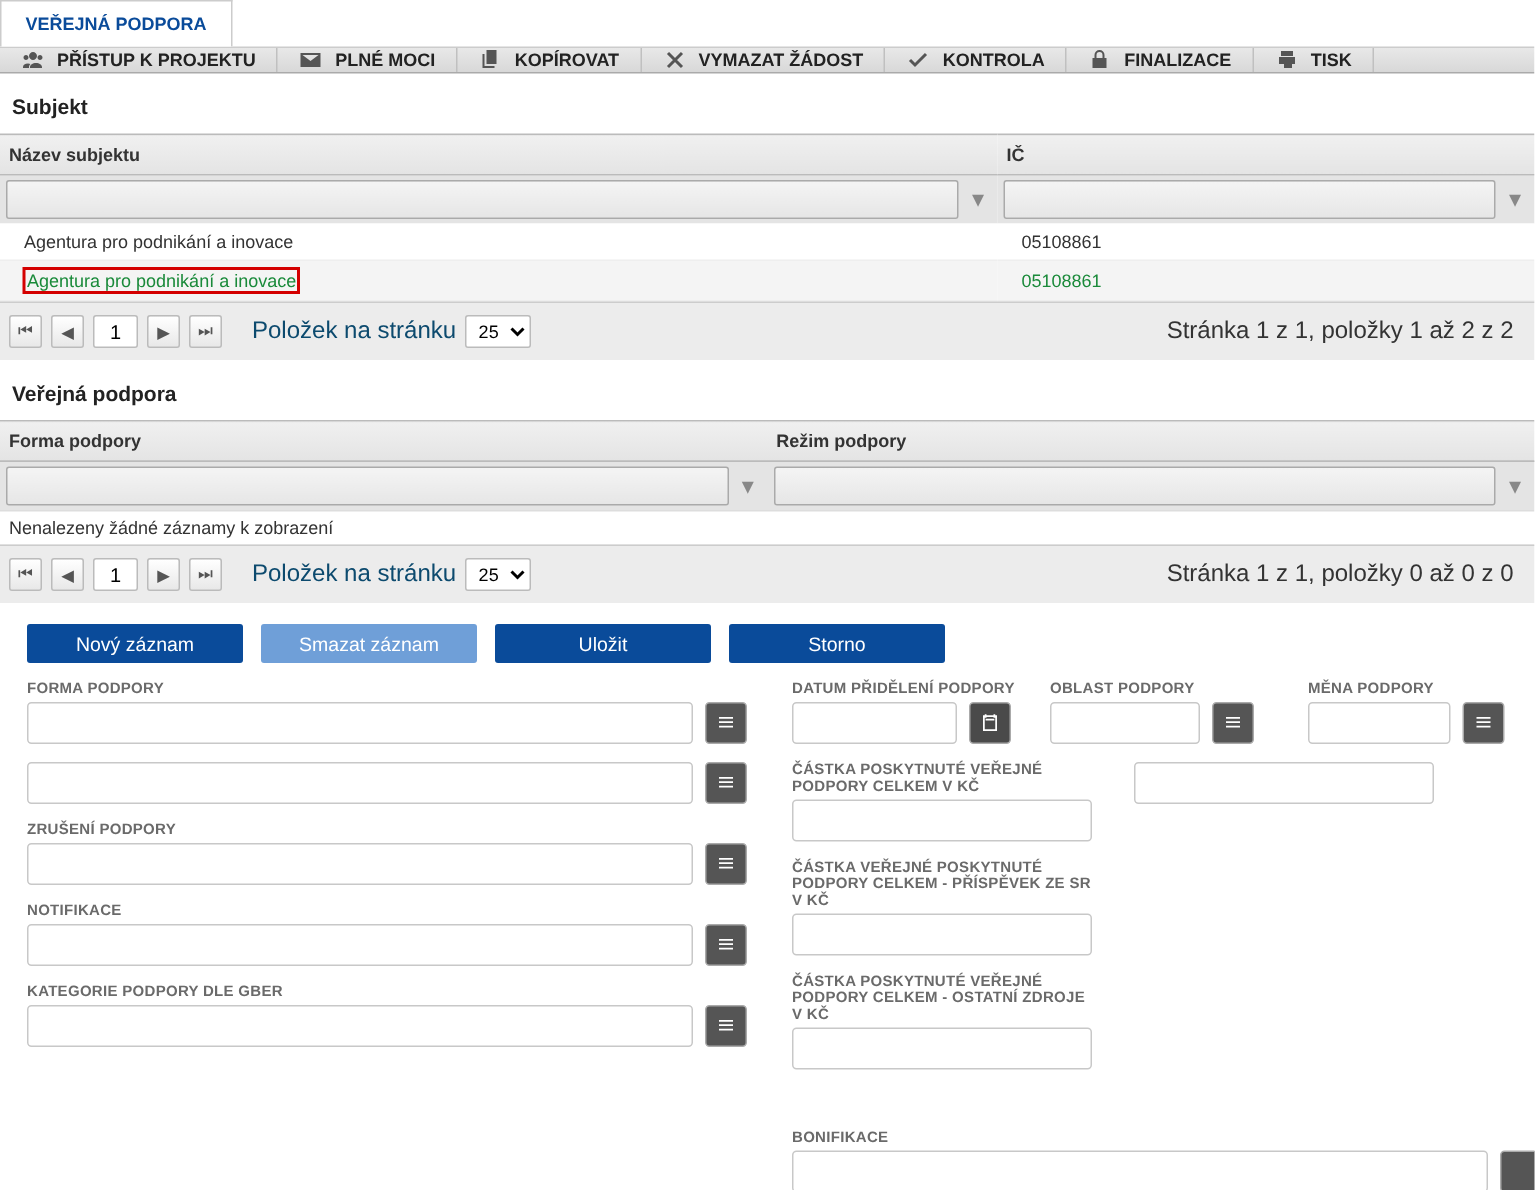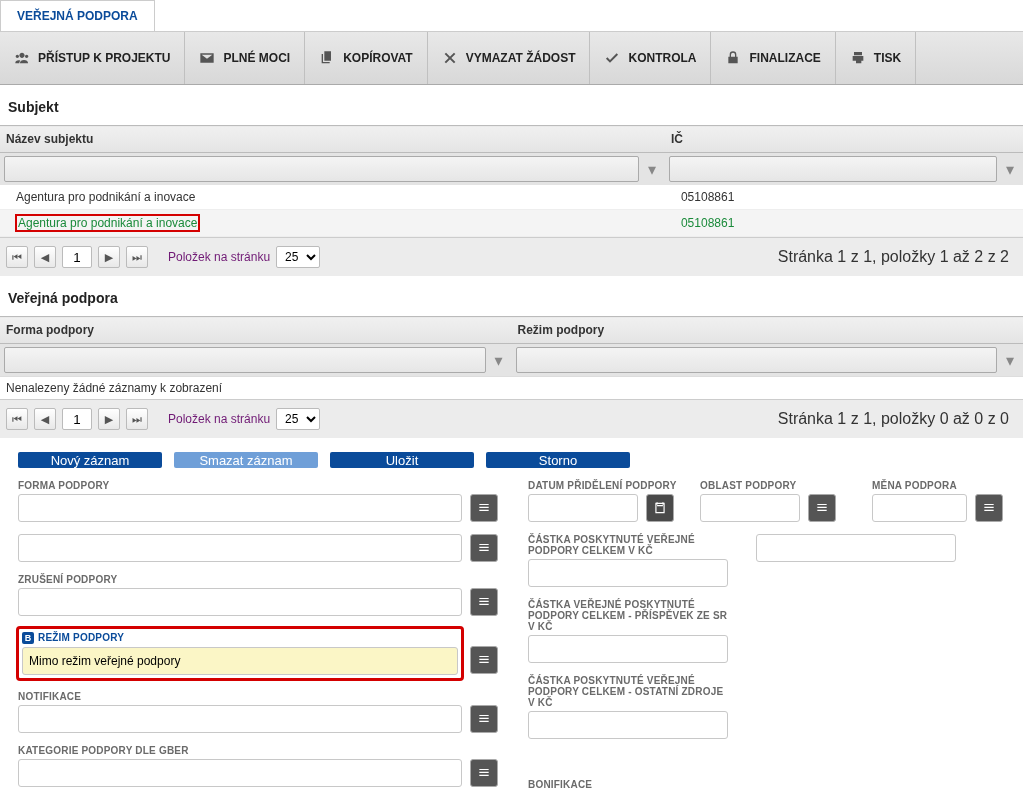--- a/index.html
+++ b/index.html
@@ -4,21 +4,21 @@
 <style>
   * { box-sizing: border-box; margin: 0; padding: 0; }
   body { font-family: Arial, sans-serif; font-size: 12px; background: #fff; color: #333; }
 
   
   .tab-row { border-bottom: 1px solid #ccc; background: #fff; }
   .tab { display: inline-block; padding: 8px 16px; border: 1px solid #ccc; border-bottom: none; background: #fff; color: #0a4b9a; font-weight: bold; font-size: 12px; }
 
   
   .toolbar { display: flex; background: linear-gradient(#e8e8e8, #d8d8d8); border-bottom: 1px solid #aaa; }
-  .toolbar-item { display: flex; align-items: center; gap: 8px; padding: 18px 14px; border-right: 1px solid #c0c0c0; color: #222; font-weight: bold; font-size: 12px; cursor: pointer; }
+  .toolbar-item { display: flex; align-items: center; gap: 8px; padding: 0 14px; border-right: 1px solid #c0c0c0; color: #222; font-weight: bold; font-size: 12px; cursor: pointer; }
   .toolbar-item svg { width: 16px; height: 16px; fill: #555; }
 
   
   .section-title { font-weight: bold; font-size: 14px; padding: 14px 8px 10px; color: #222; }
 
   
   .tbl { width: 100%; border-collapse: collapse; }
   .tbl th { text-align: left; background: linear-gradient(#f0f0f0, #e4e4e4); border-top: 1px solid #bbb; border-bottom: 1px solid #bbb; padding: 6px 6px; font-weight: bold; font-size: 12px; }
   .filter-row td { background: #e4e4e4; padding: 3px 4px; }
   .filter-input-wrap { display: flex; align-items: center; gap: 4px; }
@@ -27,29 +27,29 @@
   .tbl td.cell { padding: 5px 16px; border-bottom: 1px solid #eee; background: #fff; color: #333; }
   .tbl tr.alt td.cell { background: #f4f4f4; }
   .tbl tr.selected-row td.cell { color: #1a8a3a; }
   .selected-highlight { display: inline-block; outline: 2px solid #d40000; outline-offset: -1px; padding: 1px 2px; }
 
   
   .pager { display: flex; align-items: center; gap: 4px; padding: 8px 6px; background: #ececec; border-top: 1px solid #ccc; justify-content: space-between; }
   .pager-left { display:flex; align-items:center; gap:6px; }
   .pager-btn { width: 22px; height: 22px; border: 1px solid #bbb; background: linear-gradient(#fff,#e8e8e8); border-radius: 2px; display:flex; align-items:center; justify-content:center; font-size: 11px; color:#555; cursor: pointer; }
   .pager-input { width: 30px; height: 22px; text-align:center; border:1px solid #bbb; border-radius:2px; }
-  .pager-label { margin-left: 14px; font-size: 12px; color: #701a75; }
+  .pager-label { margin-left: 14px; font-size: 16px; color: #0c4a6e; }
   .pager-select { height: 22px; border: 1px solid #bbb; border-radius:2px; background: #fff; font-size: 12px; padding: 0 4px; }
   .pager-info { font-size: 16px; color: #333; padding-right: 8px; }
 
   .no-records { padding: 4px 6px; font-size: 12px; color: #333; border-top: 1px solid #ddd; }
 
   
   .actions-row { display: flex; gap: 12px; padding: 14px 18px 12px; }
-  .action-btn { width: 144px; height: 16px; border: none; color: #fff; font-size: 13px; border-radius: 2px; cursor: pointer; font-family: inherit; }
+  .action-btn { width: 144px; height: 26px; border: none; color: #fff; font-size: 13px; border-radius: 2px; cursor: pointer; font-family: inherit; }
   .btn-dark { background: #0a4b9a; }
   .btn-light { background: #6f9fd8; }
 
   
   .form-area { padding: 0 18px 30px; display: grid; grid-template-columns: 480px 500px; column-gap: 30px; align-items: start; }
   .form-left, .form-right { display: block; }
   .fld { margin-bottom: 12px; }
   .fld-label { font-size: 10px; font-weight: bold; color: #6a6a6a; letter-spacing: 0.2px; margin-bottom: 3px; display:block; }
   .fld-label .req-badge { display:inline-block; width: 12px; height: 12px; background: #0a4b9a; color:#fff; font-size:9px; text-align:center; line-height:12px; border-radius:2px; margin-right:4px; }
   .fld-label.req { color: #0a4b9a; }
@@ -240,33 +240,20 @@
       <div class="fld-row">
         <input class="input big" style="">
         <div class="btn-icon">
             <svg viewBox="0 0 24 24">
               <path d="M4 5h16v2H4zm0 5h16v2H4zm0 5h16v2H4z"></path>
             </svg>
           </div>
       </div>
     </div>
     <div class="fld">
-      <div class="fld-row" style="align-items:flex-start;">
-        <div class="highlighted-field" style="flex:1;">
-          <span class="fld-label req"><span class="req-badge">B</span><span>REŽIM PODPORY</span></span>
-          <input class="input" value="Mimo režim veřejné podpory" style="">
-        </div>
-        <div class="btn-icon" style="margin-top:18px;">
-            <svg viewBox="0 0 24 24">
-              <path d="M4 5h16v2H4zm0 5h16v2H4zm0 5h16v2H4z"></path>
-            </svg>
-          </div>
-      </div>
-    </div>
-    <div class="fld">
       <span class="fld-label">NOTIFIKACE</span>
       <div class="fld-row">
         <input class="input big" style="">
         <div class="btn-icon">
             <svg viewBox="0 0 24 24">
               <path d="M4 5h16v2H4zm0 5h16v2H4zm0 5h16v2H4z"></path>
             </svg>
           </div>
       </div>
     </div>
@@ -303,21 +290,21 @@
           <div class="fld-row">
             <input class="input" style="width: 100px;">
             <div class="btn-icon">
                 <svg viewBox="0 0 24 24">
                   <path d="M4 5h16v2H4zm0 5h16v2H4zm0 5h16v2H4z"></path>
                 </svg>
               </div>
           </div>
         </div>
         <div>
-          <span class="fld-label">MĚNA PODPORA</span>
+          <span class="fld-label">MĚNA PODPORY</span>
           <div class="fld-row">
             <input class="input" style="width: 95px;">
             <div class="btn-icon">
                 <svg viewBox="0 0 24 24">
                   <path d="M4 5h16v2H4zm0 5h16v2H4zm0 5h16v2H4z"></path>
                 </svg>
               </div>
           </div>
         </div>
       </div>

